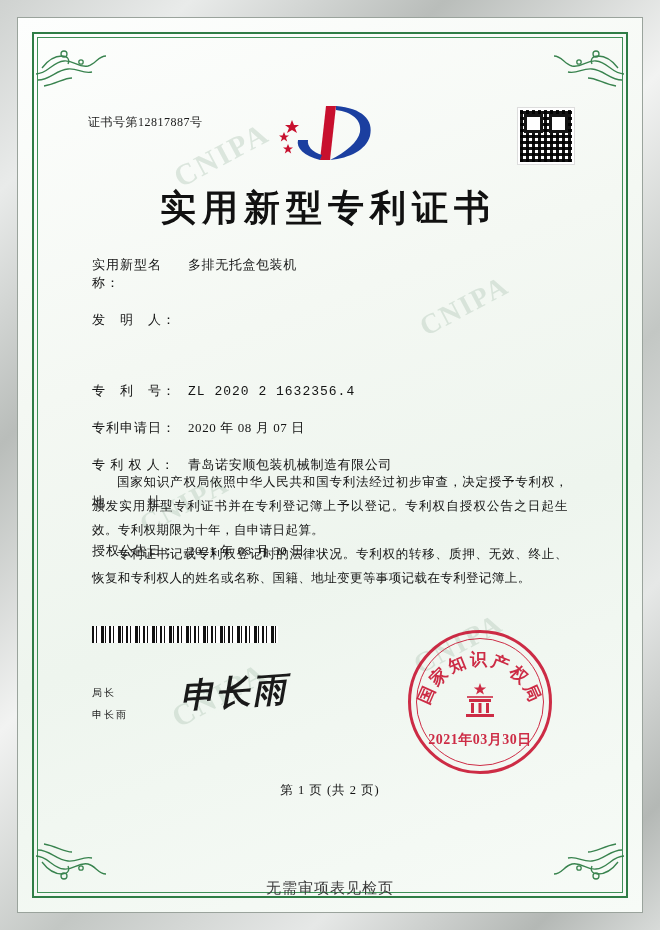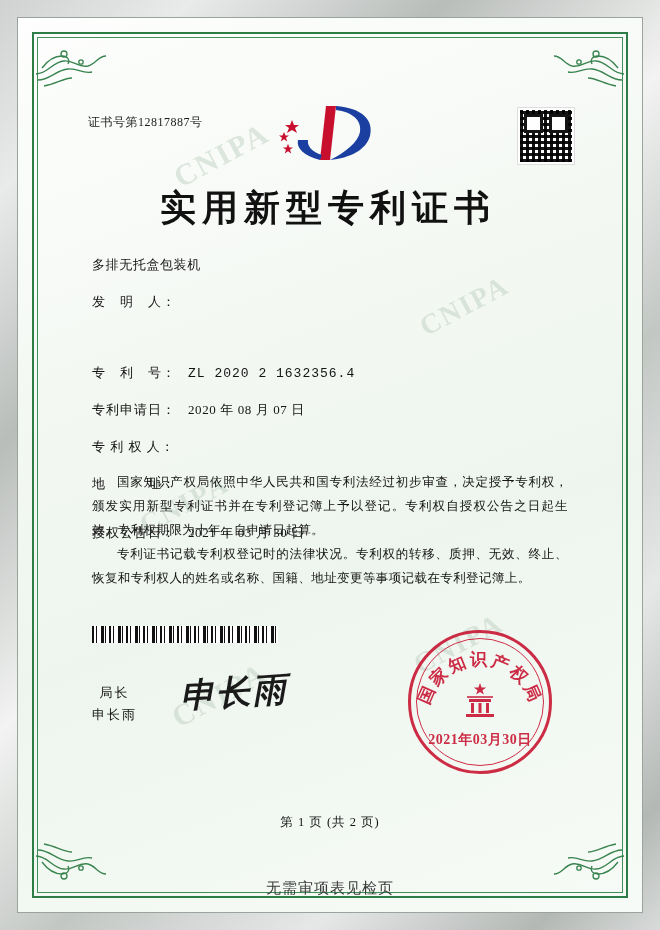--- a/index.html
+++ b/index.html
@@ -200,25 +200,24 @@
     background: repeating-linear-gradient(90deg,
       #111 0 2px, #fff 2px 4px, #111 4px 5px, #fff 5px 9px,
       #111 9px 12px, #fff 12px 13px, #111 13px 14px, #fff 14px 17px);
   }
 
   
   .sig-labels {
     position: absolute;
     left: 40px;
     top: 630px;
-    font-size: 13px;
+    font-size: 10px;
     line-height: 22px;
     letter-spacing: 2px;
     color: #141414;
-    text-align: center;
   }
   .sig-script {
     position: absolute;
     left: 128px;
     top: 618px;
     font-family: "Liberation Serif", serif;
     font-size: 34px;
     font-style: italic;
     font-weight: bold;
     color: #1a1a1a;
@@ -269,21 +268,20 @@
   }
 
   .page-no {
     position: absolute;
     left: 0; right: 0;
     top: 730px;
     text-align: center;
     font-size: 12.5px;
     color: #141414;
     letter-spacing: 1px;
-    margin-top: 32px;
   }
 
   .footer-note {
     position: absolute;
     left: 0; right: 0;
     bottom: -20px;
     text-align: center;
     font-size: 15px;
     color: #3b3b3b;
     letter-spacing: 1px;
@@ -361,35 +359,37 @@
             <polygon points="14,34 15.5,37.5 19,37.5 16,39.8 17.2,43.5 14,41.2 10.8,43.5 12,39.8 9,37.5 12.5,37.5"></polygon>
             <polygon points="18,46 19.5,49.5 23,49.5 20,51.8 21.2,55.5 18,53.2 14.8,55.5 16,51.8 13,49.5 16.5,49.5"></polygon>
           </g>
         </svg>
       </div>
 
       <div class="title">实用新型专利证书</div>
 
       <div class="fields">
         <div class="row">
+          <div class="label">实用新型名称：</div>
           <div class="value">多排无托盒包装机</div>
         </div>
         <div class="row">
           <div class="label">发　明　人：</div>
         </div>
         <div class="row">
           <div class="label">专　利　号：</div>
           <div class="value mono">ZL 2020 2 1632356.4</div>
         </div>
         <div class="row">
           <div class="label">专利申请日：</div>
           <div class="value">2020 年 08 月 07 日</div>
         </div>
         <div class="row">
           <div class="label">专 利 权 人：</div>
+          <div class="value">青岛诺安顺包装机械制造有限公司</div>
         </div>
         <div class="row">
           <div class="label">地　　　址：</div>
         </div>
         <div class="row row-2col">
           <div class="c1">
             <div class="label">授权公告日：</div>
             <div class="value">2021 年 03 月 30 日</div>
           </div>
         </div>

